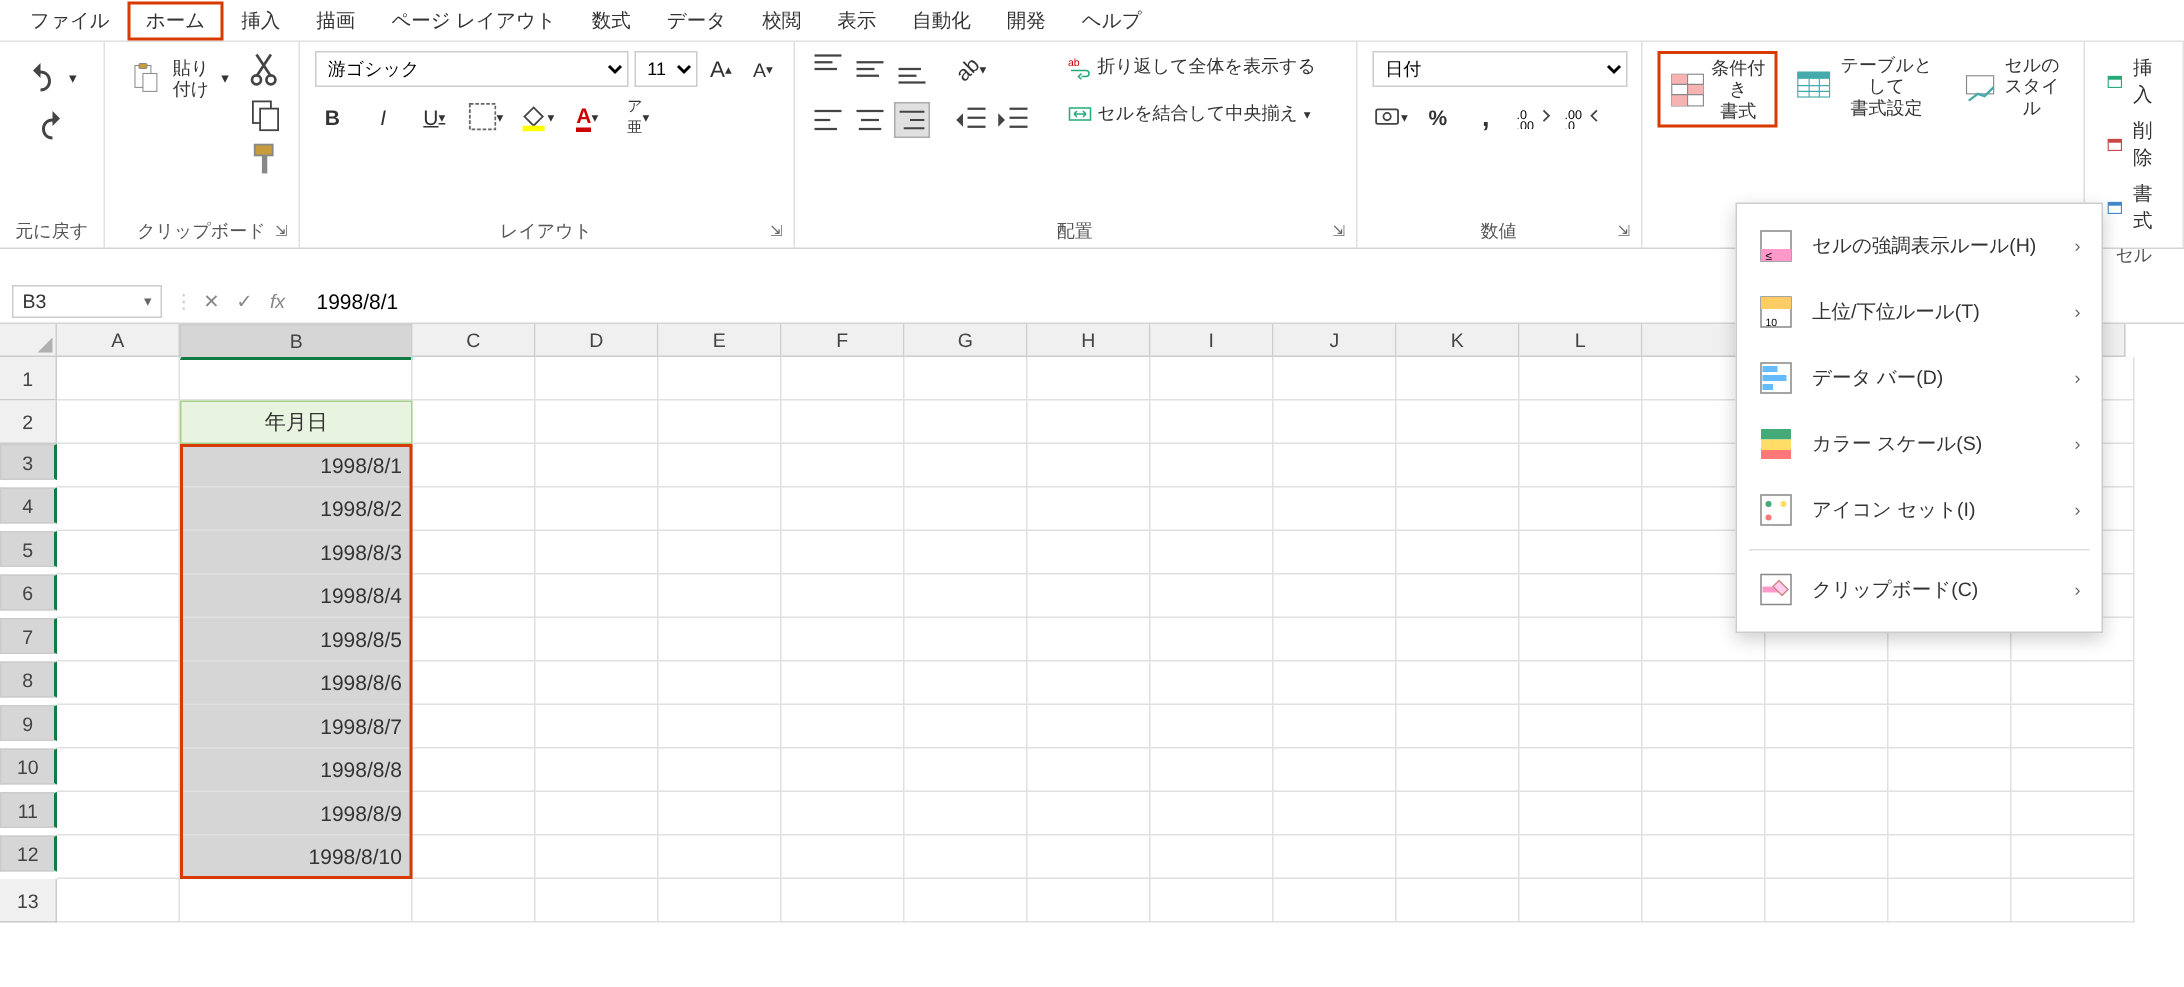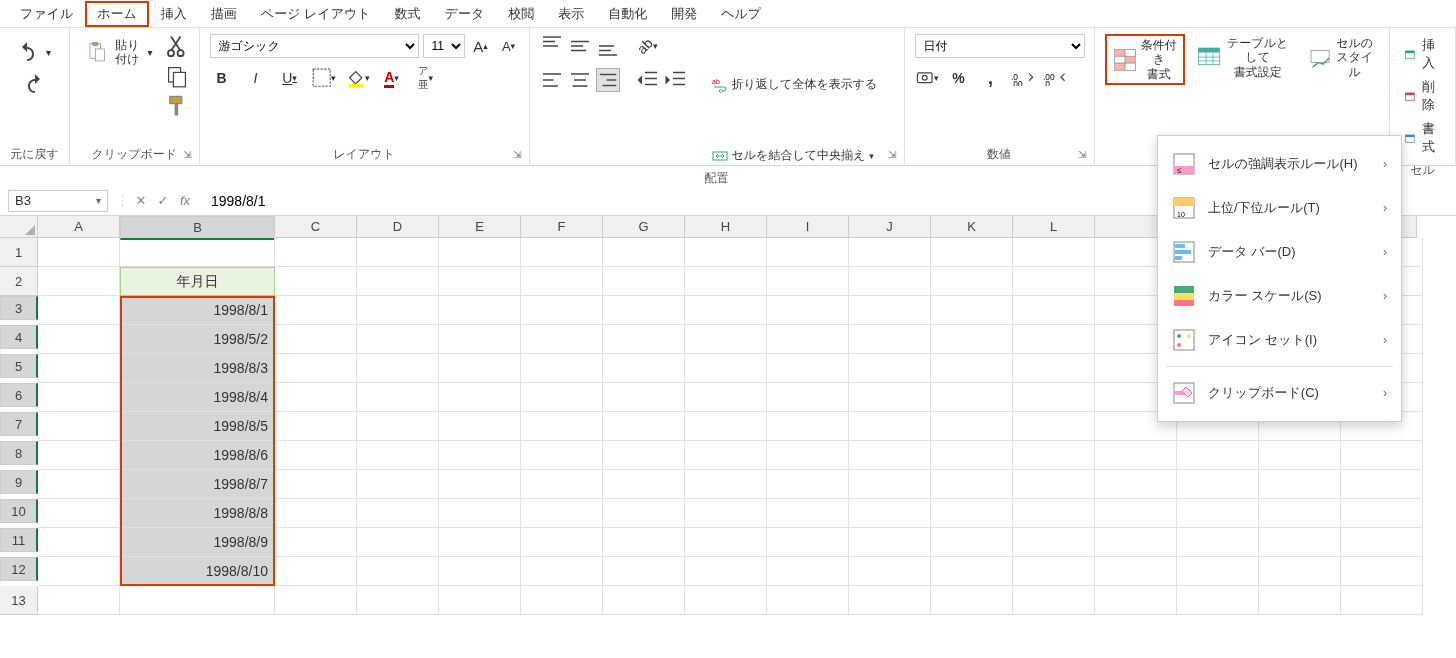--- a/index.html
+++ b/index.html
@@ -17,21 +17,21 @@
 .group-body { display: flex; align-items: flex-start; gap: 6px; flex: 1; }
 .dialog-launcher { position: absolute; right: 4px; bottom: 4px; width: 14px; height: 14px; font-size: 10px; color: #666; display: flex; align-items: center; justify-content: center; }
 
 .big-btn { display: flex; flex-direction: row; align-items: center; justify-content: center; gap: 4px; padding: 2px 6px; cursor: pointer; text-align: center; }
 .big-btn .icon { width: 32px; height: 32px; display: flex; align-items: center; justify-content: center; }
 .big-btn .label { font-size: 12px; line-height: 1.2; }
 
 .col { display: flex; flex-direction: column; gap: 6px; }
 .row { display: flex; align-items: center; gap: 4px; }
 .small-btn { width: 24px; height: 24px; display: flex; align-items: center; justify-content: center; cursor: pointer; font-size: 14px; }
-.small-btn-text { padding: 2px 6px; cursor: pointer; font-size: 12px; display: flex; align-items: center; gap: 4px; margin-top: 40px; }
+.small-btn-text { padding: 2px 6px; cursor: pointer; font-size: 12px; display: flex; align-items: center; gap: 4px; }
 .sel { border: 1px solid #ccc; background: #fff; height: 24px; font-size: 12px; padding: 0 4px; }
 .sel.font { width: 209px; }
 .sel.size { width: 42px; }
 .sel.numfmt { width: 170px; }
 
 
 .cf-btn { border: 2px solid #d83b01; }
 
 
 .dropdown { position: absolute; top: 135px; left: 1157px; width: 245px; background: #fff; border: 1px solid #ccc; box-shadow: 0 4px 12px rgba(0,0,0,.2); z-index: 100; padding: 6px 0; }
@@ -567,21 +567,21 @@
         <div class="cell"></div>
         <div class="cell"></div>
         <div class="cell"></div>
         <div class="cell"></div>
         <div class="cell"></div>
         <div class="cell"></div>
       </div>
       <div class="grid-row">
         <div class="row-h sel">4</div>
         <div class="cell"></div>
-        <div class="cell wide selected">1998/5/2</div>
+        <div class="cell wide selected">1998/8/2</div>
         <div class="cell"></div>
         <div class="cell"></div>
         <div class="cell"></div>
         <div class="cell"></div>
         <div class="cell"></div>
         <div class="cell"></div>
         <div class="cell"></div>
         <div class="cell"></div>
         <div class="cell"></div>
         <div class="cell"></div>

